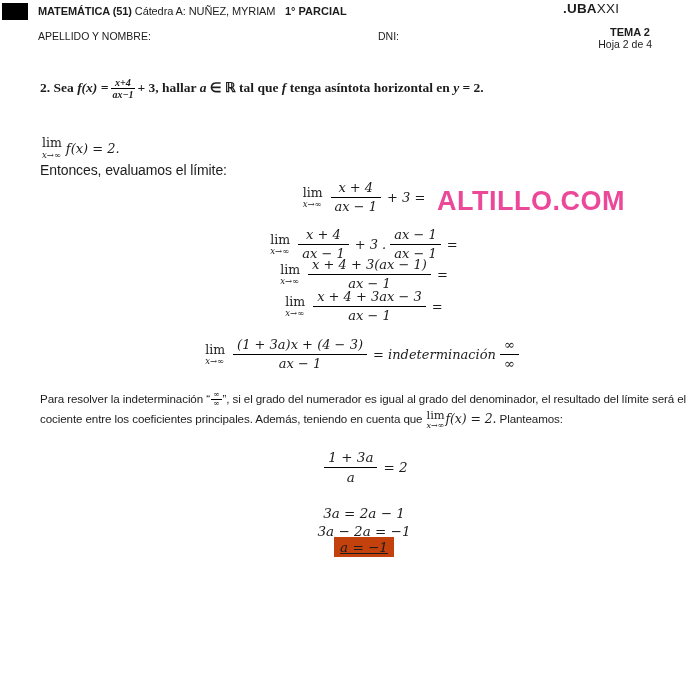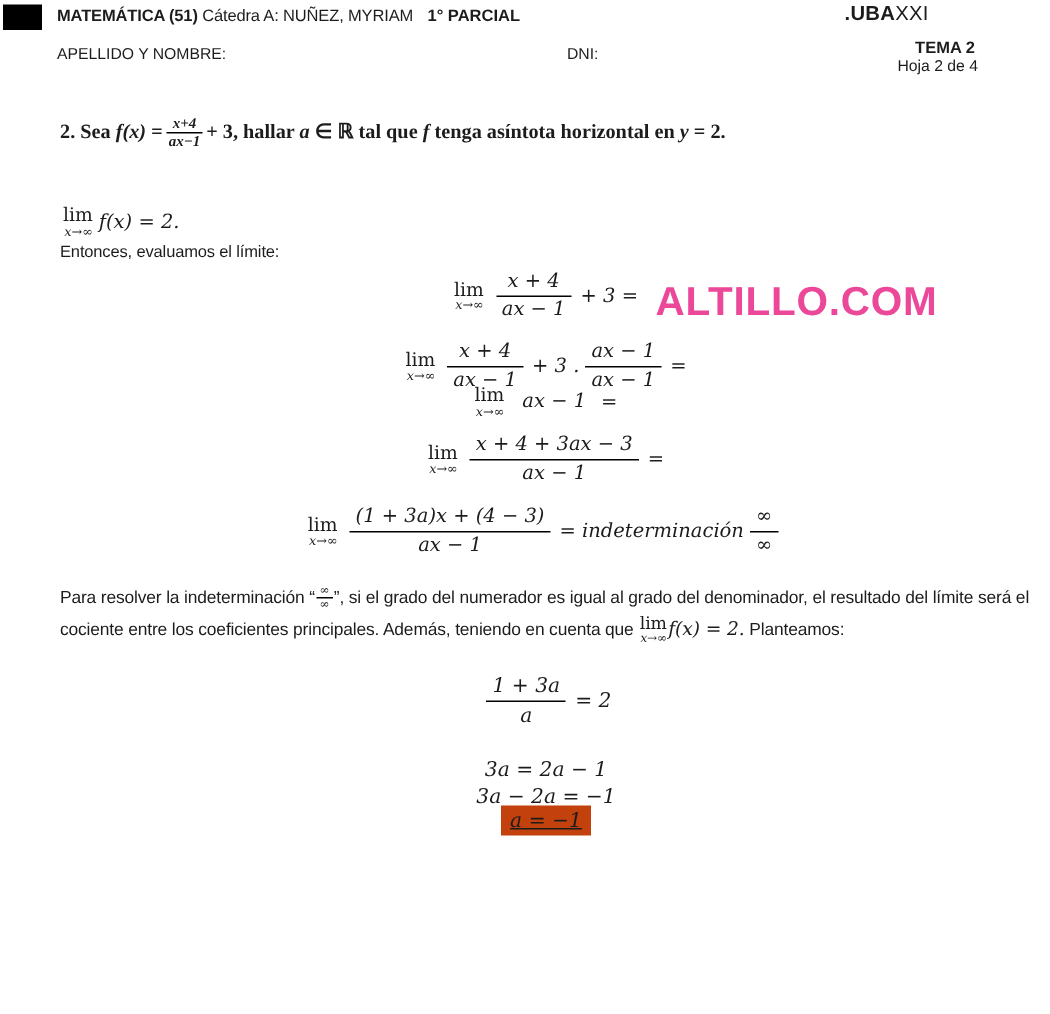--- a/index.html
+++ b/index.html
@@ -27,25 +27,25 @@
     font-family:"Liberation Serif", serif; font-weight:bold; font-size:13.5px;
     line-height:32px; white-space:nowrap;
   }
   .problem .it { font-style:italic; }
   .pfrac { display:inline-block; vertical-align:middle; text-align:center; font-size:10px; line-height:1.15; margin:0 3px; }
   .pfrac .fn { display:block; border-bottom:1px solid #000; padding:0 1px; }
   .pfrac .fd { display:block; padding:0 1px; }
 
   
   .para1  { position:absolute; left:40px; top:120px; width:650px; font-size:11.6px; letter-spacing:-0.1px; }
-  .para1b { position:absolute; left:40px; top:162px; font-size:11px; letter-spacing:-0.1px; }
+  .para1b { position:absolute; left:40px; top:162px; font-size:14px; letter-spacing:-0.1px; }
   .mvar   { font-family:"DejaVu Serif", serif; font-style:italic; }
 
   
-  .lim { display:inline-block; text-align:right; vertical-align:middle; line-height:1; margin-right:4px; }
+  .lim { display:inline-block; text-align:left; vertical-align:middle; line-height:1; margin-right:4px; }
   .lim .lw { display:block; font-family:"DejaVu Serif", serif; font-style:normal; font-size:12.5px; }
   .lim .ls { display:block; font-family:"DejaVu Serif", serif; font-style:italic; font-size:8.5px; margin-top:1px; }
 
   .sol-lim { position:absolute; left:42px; top:137px; }
   .sol-lim .mvar13 { display:inline-block; vertical-align:middle; font-size:13px; }
 
   
   .mline {
     position:absolute; left:0; width:700px; box-sizing:border-box; padding-left:28px;
     text-align:center; font-family:"DejaVu Serif", serif; font-style:italic; font-size:13px;
@@ -104,21 +104,21 @@
   <div class="sol-lim"><span class="lim"><span class="lw">lim</span><span class="ls">x→∞</span></span><span class="mvar mvar13">f(x) = 2.</span></div>
 
   <div class="para1b">Entonces, evaluamos el límite:</div>
 
   <div class="mline m1"><span class="lim"><span class="lw">lim</span><span class="ls">x→∞</span></span><span class="frac"><span class="fn">x + 4</span><span class="fd">ax − 1</span></span><span class="msuf">+ 3 =</span></div>
 
   <div class="watermark">ALTILLO.COM</div>
 
   <div class="mline m2"><span class="lim"><span class="lw">lim</span><span class="ls">x→∞</span></span><span class="frac"><span class="fn">x + 4</span><span class="fd">ax − 1</span></span><span class="msuf">+ 3 .</span><span class="frac"><span class="fn">ax − 1</span><span class="fd">ax − 1</span></span><span class="msuf">=</span></div>
 
-  <div class="mline m3"><span class="lim"><span class="lw">lim</span><span class="ls">x→∞</span></span><span class="frac"><span class="fd">ax − 1</span></span><span class="msuf">=</span></div>
+  <div class="mline m3"><span class="lim"><span class="lw">lim</span><span class="ls">x→∞</span></span><span class="frac"><span class="fn">x + 4 + 3(ax − 1)</span><span class="fd">ax − 1</span></span><span class="msuf">=</span></div>
 
   <div class="mline m4"><span class="lim"><span class="lw">lim</span><span class="ls">x→∞</span></span><span class="frac"><span class="fn">x + 4 + 3ax − 3</span><span class="fd">ax − 1</span></span><span class="msuf">=</span></div>
 
   <div class="mline m5"><span class="lim"><span class="lw">lim</span><span class="ls">x→∞</span></span><span class="frac"><span class="fn">(1 + 3a)x + (4 − 3)</span><span class="fd">ax − 1</span></span><span class="msuf">= indeterminación</span><span class="frac"><span class="fn">∞</span><span class="fd">∞</span></span></div>
 
   <div class="para2"><span>Para resolver la indeterminación “</span><span class="sfrac"><span class="fn">∞</span><span class="fd">∞</span></span><span>”, si el grado del numerador es igual al grado del denominador, el resultado del límite será el cociente entre los coeficientes principales. Además, teniendo en cuenta que </span><span class="lim"><span class="lw">lim</span><span class="ls">x→∞</span></span><span class="mvar mvar13">f(x) = 2.</span><span> Planteamos:</span></div>
 
   <div class="eqline e1"><span class="frac"><span class="fn">1 + 3a</span><span class="fd">a</span></span><span class="msuf">= 2</span></div>
   <div class="eqline e3">3a = 2a − 1</div>
   <div class="eqline e4">3a − 2a = −1</div>

